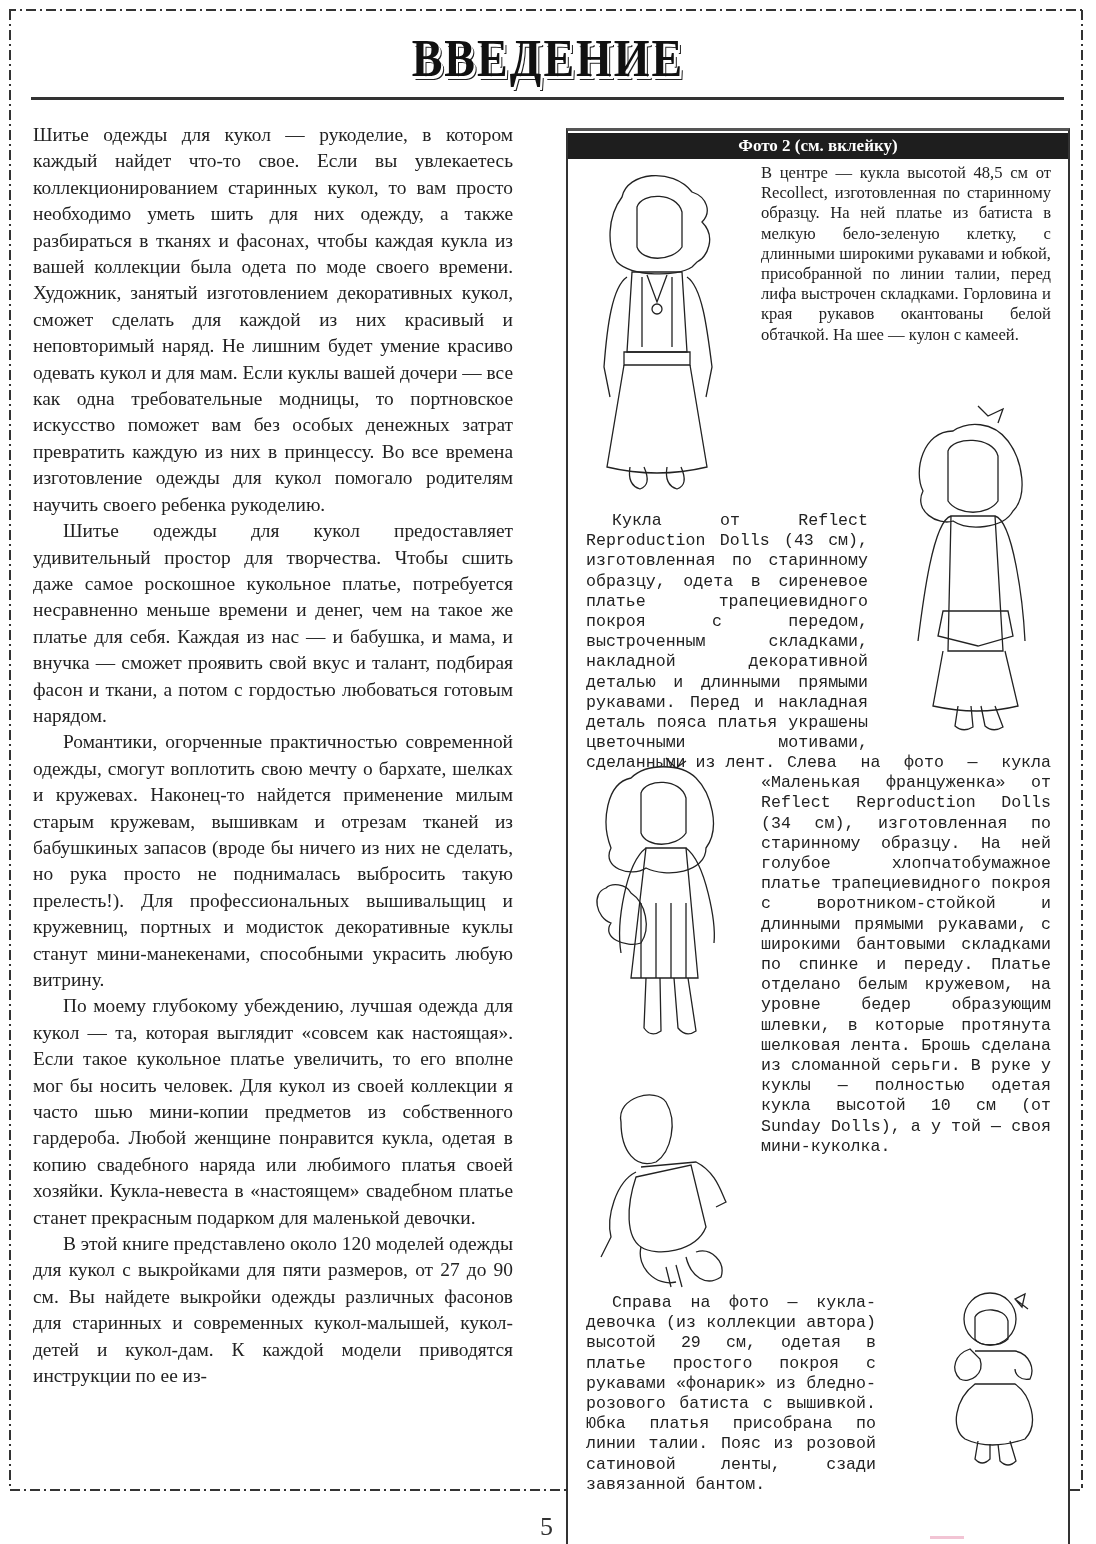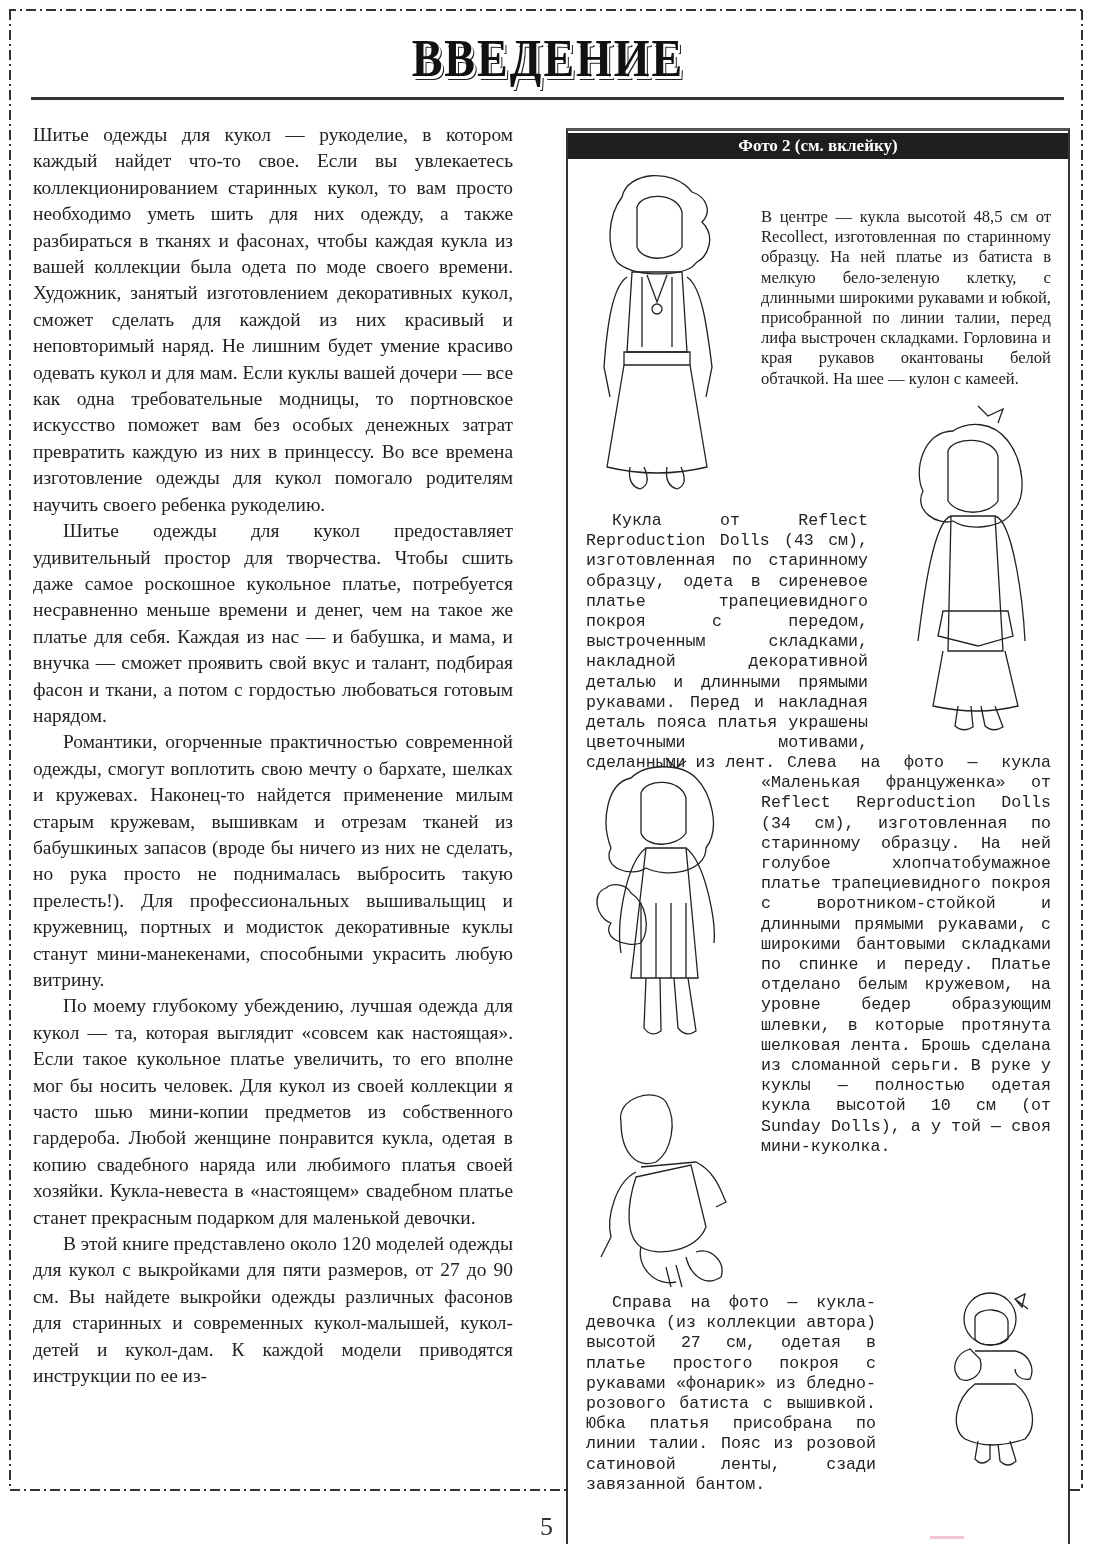--- a/index.html
+++ b/index.html
@@ -66,21 +66,21 @@
       <path d="M45 110 C30 120, 25 160, 22 200 L28 230 M105 110 C120 120, 125 160, 130 200 L124 230"></path>
       <path d="M50 105 L100 105 L105 185 L45 185 Z"></path>
       <path d="M65 108 L75 135 L85 108"></path>
         <circle cx="75" cy="142" r="5"></circle>
       <path d="M60 110 V180 M90 110 V180"></path>
       <path d="M42 185 H108 V198 H42 Z"></path>
       <path d="M42 198 L25 300 Q75 312 125 300 L108 198"></path>
       <path d="M48 300 Q45 318 58 322 Q70 318 62 300 M85 300 Q82 318 95 322 Q107 318 99 300"></path>
     </svg>
   </div>
-  <div class="cap" style="left:193px; top:32px; width:290px;margin-top:44px;">В центре — кукла высотой 48,5 см от Recollect, изготовленная по старинному образцу. На ней платье из батиста в мелкую бело-зеленую клетку, с длинными широкими рукавами и юбкой, присобранной по линии талии, перед лифа выстрочен складками. Горловина и края рукавов окантованы белой обтачкой. На шее — кулон с камеей.</div>
+  <div class="cap" style="left:193px; top:32px; width:290px;">В центре — кукла высотой 48,5 см от Recollect, изготовленная по старинному образцу. На ней платье из батиста в мелкую бело-зеленую клетку, с длинными широкими рукавами и юбкой, присобранной по линии талии, перед лифа выстрочен складками. Горловина и края рукавов окантованы белой обтачкой. На шее — кулон с камеей.</div>
 
   <div class="doll" style="left:325px; top:270px;">
     <svg width="155" height="335" viewBox="0 0 155 335" fill="none" stroke="#222" stroke-width="1.3">
       <path d="M85 5 L95 15 L110 8 L105 22 M60 30 C30 30, 20 70, 30 90 C20 110, 45 125, 60 120 C75 130, 110 128, 120 110 C135 95, 130 60, 115 40 C100 20, 75 20, 60 30 Z"></path>
       <path d="M55 50 C60 35, 100 35, 105 55 L105 100 C95 115, 65 115, 55 100 Z"></path>
       <path d="M58 115 L102 115 L110 250 L55 250 Z M58 115 C40 120, 30 200, 25 240 M102 115 C120 120, 130 200, 132 240"></path>
       <path d="M50 210 H115 L120 235 L85 245 L45 235 Z"></path>
       <path d="M50 250 L40 305 Q85 315 125 305 L112 250"></path>
       <path d="M65 305 L62 325 Q70 332 80 326 L78 305 M88 305 L92 325 Q100 332 110 326 L102 305"></path>
     </svg>
@@ -114,17 +114,17 @@
     <svg width="120" height="185" viewBox="0 0 120 185" fill="none" stroke="#222" stroke-width="1.3">
       <circle cx="60" cy="30" r="26"></circle>
       <path d="M45 28 C50 18, 75 18, 78 32 L78 50 C70 58, 50 58, 45 50 Z"></path>
       <path d="M85 10 L95 5 L92 18 Z M85 10 L98 20"></path>
       <path d="M40 60 C25 65, 20 80, 30 90 C40 95, 55 85, 50 70 Z"></path>
       <path d="M45 62 L85 62 C100 65, 105 80, 100 90 C90 92, 85 85, 85 80"></path>
       <path d="M45 95 C25 110, 20 140, 35 150 Q60 162 95 150 C110 135, 100 105, 85 95 Z"></path>
       <path d="M48 152 L45 170 Q52 178 60 170 L60 155 M68 155 L70 172 Q78 180 86 172 L80 152"></path>
     </svg>
   </div>
-  <div class="cap indent" style="left:18px; top:1162px; width:290px;">Справа на фото — кукла-девочка (из коллекции автора) высотой 27 см, одетая в платье простого покроя с рукавами «фонарик» из бледно-розового батиста с вышивкой. Юбка платья присобрана по линии талии. Пояс из розовой сатиновой ленты, сзади завязанной бантом.</div>
+  <div class="cap indent" style="left:18px; top:1162px; width:290px;">Справа на фото — кукла-девочка (из коллекции автора) высотой 29 см, одетая в платье простого покроя с рукавами «фонарик» из бледно-розового батиста с вышивкой. Юбка платья присобрана по линии талии. Пояс из розовой сатиновой ленты, сзади завязанной бантом.</div>
 </div>
 
 <div class="page-num">5</div>
 <div class="pink-mark"></div>
 
 </body></html>

